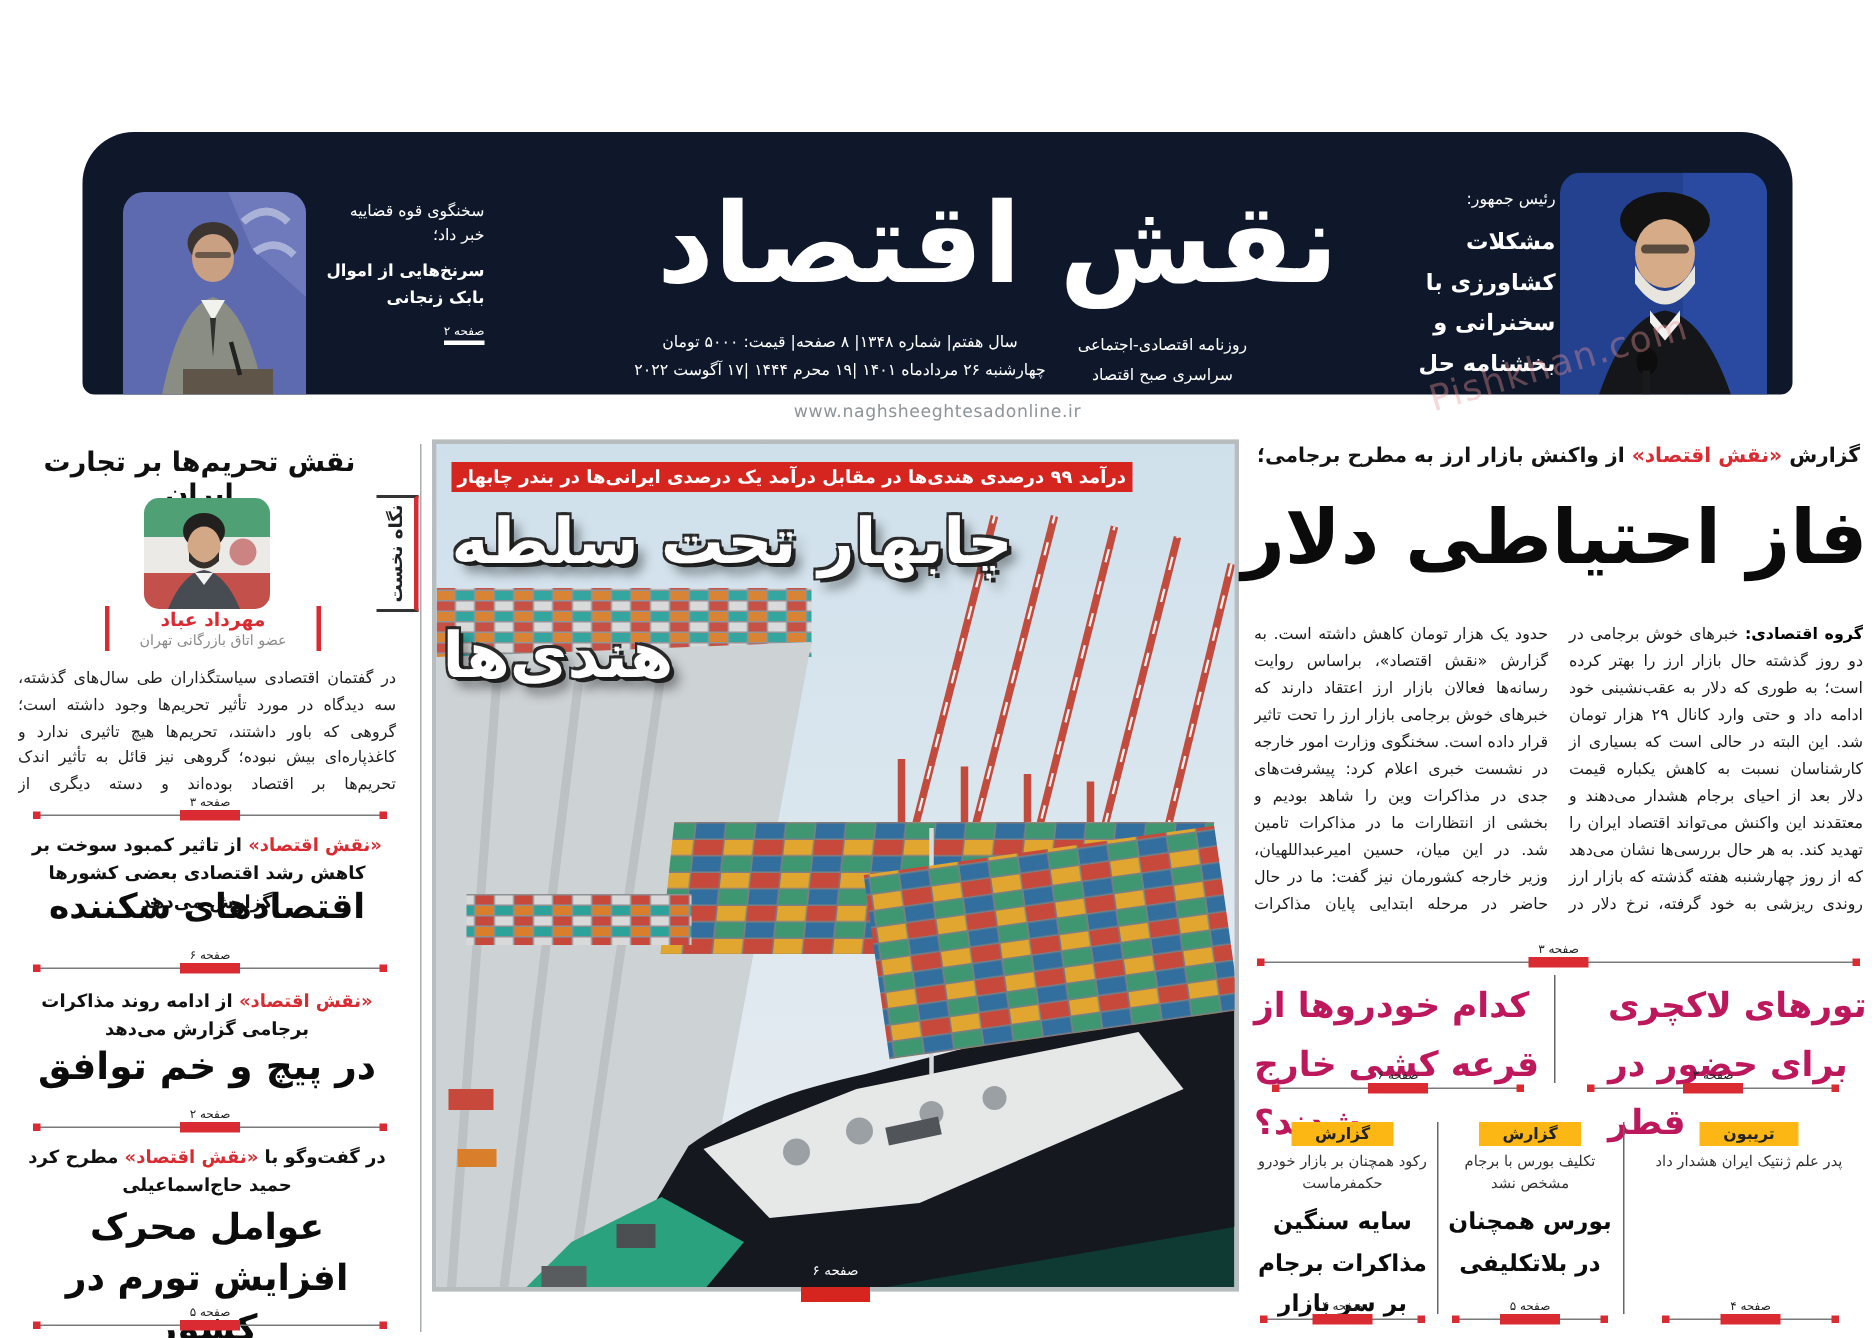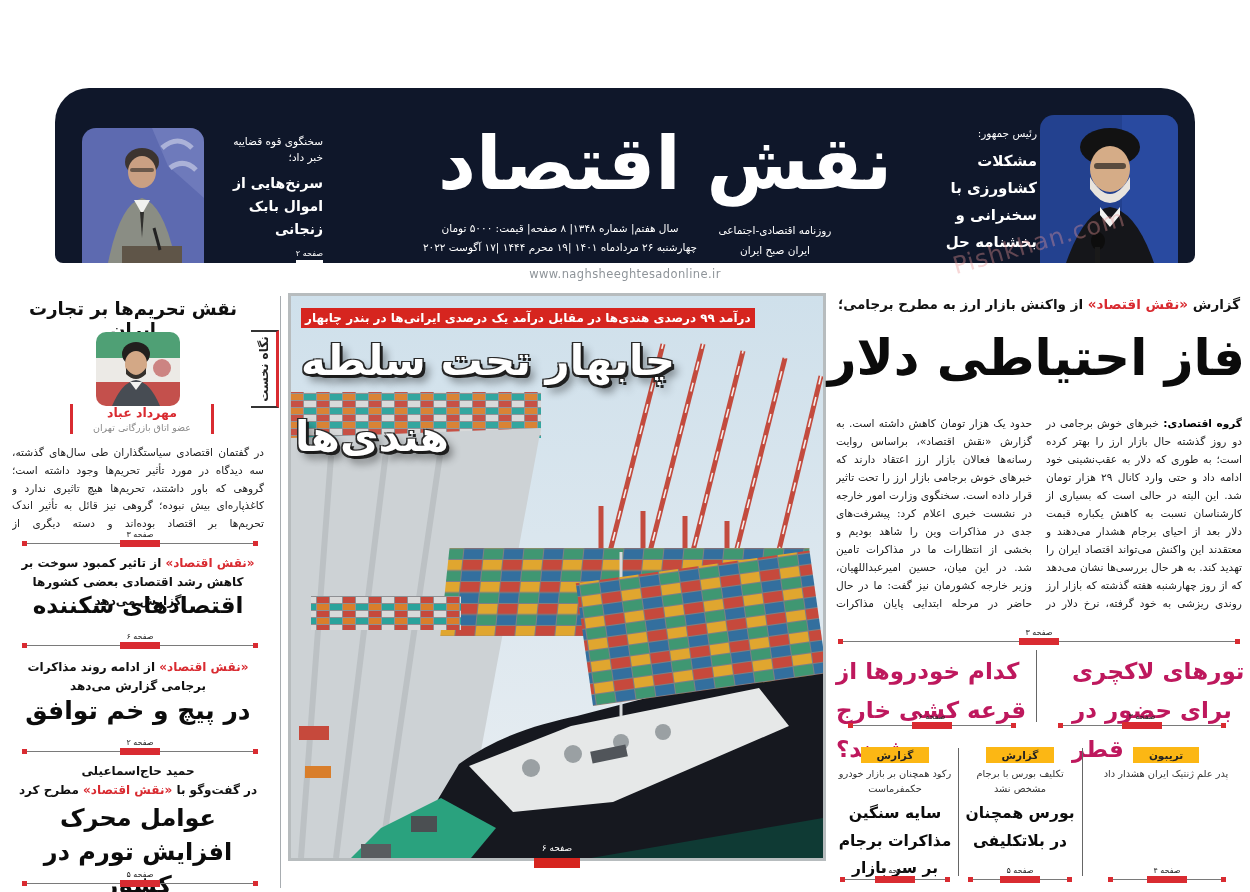--- a/index.html
+++ b/index.html
@@ -11,21 +11,21 @@
   .mh-photo-l{position:absolute;left:27px;top:40px;width:122px;height:135px;
         border-radius:14px 14px 0 0;overflow:hidden}
   .mh-photo-r{position:absolute;left:985px;top:27px;width:138px;height:148px;
         border-radius:14px 14px 0 0;overflow:hidden}
   .mh-photo-l svg,.mh-photo-r svg{display:block}
   .mh-left-txt{position:absolute;left:150px;top:46px;width:118px;direction:rtl;
         text-align:right;color:#fff}
   .mh-right-txt{position:absolute;left:876px;top:38px;width:106px;direction:rtl;
         text-align:right;color:#fff}
   .mh-kicker{font-size:10.5px;line-height:1.5}
-  .mh-head{font-size:14px;font-weight:700;line-height:1.65;margin-top:6px}
+  .mh-head{font-size:11px;font-weight:700;line-height:1.65;margin-top:6px}
   .mh-head.sm{font-size:15px;line-height:1.8}
   .mh-page{display:inline-block;font-size:8px;margin-top:5px;border-bottom:3px solid #fff;
         padding-bottom:2px}
   .logo{position:absolute;left:330px;top:0px;width:560px;height:150px;line-height:150px;
         text-align:center;color:#fff;font-size:74px;font-weight:900;direction:rtl;
         white-space:nowrap}
   .mh-info{position:absolute;left:315px;top:131px;width:380px;color:#fff;font-size:10.5px;
         text-align:center;direction:rtl;line-height:1.85}
   .mh-tag{position:absolute;left:645px;top:133px;width:150px;color:#fff;font-size:10.5px;
         text-align:center;direction:rtl;line-height:1.9}
@@ -131,21 +131,21 @@
 
   <div class="logo">نقش اقتصاد</div>
 
   <div class="mh-info">
     <div>سال هفتم| شماره ۱۳۴۸| ۸ صفحه| قیمت: ۵۰۰۰ تومان</div>
     <div>چهارشنبه ۲۶ مردادماه ۱۴۰۱ |۱۹ محرم ۱۴۴۴ |۱۷ آگوست ۲۰۲۲</div>
   </div>
 
   <div class="mh-tag">
     <div>روزنامه اقتصادی-اجتماعی</div>
-    <div>ایران صبح ایران</div>
+    <div>سراسری صبح اقتصاد</div>
   </div>
 
   <div class="mh-right-txt">
     <div class="mh-kicker">رئیس جمهور:</div>
     <div class="mh-head sm">مشکلات کشاورزی با سخنرانی و بخشنامه حل نمی‌شود</div>
     <span class="mh-page">صفحه ۲</span>
   </div>
 
   <div class="mh-photo-r">
     <svg width="138" height="148" viewBox="0 0 138 148">
@@ -222,22 +222,22 @@
 <div class="li-h" style="top:696px;font-size:25px">در پیچ و خم توافق</div>
 <div class="marker" style="left:22px;top:740px;width:236px">
   <span class="mk-line"></span>
     <span class="mk-sq l"></span>
     <span class="mk-sq r"></span>
   <span class="mk-bar"></span>
   <span class="mk-lbl">صفحه ۲</span>
 </div>
 
 <div class="li-k" style="top:762px">
+  <div><span>در گفت‌وگو با </span><span class="brand">«نقش اقتصاد»</span><span> مطرح کرد</span></div>
   <div>حمید حاج‌اسماعیلی</div>
-  <div><span>در گفت‌وگو با </span><span class="brand">«نقش اقتصاد»</span><span> مطرح کرد</span></div>
 </div>
 <div class="li-h" style="top:802px;font-size:24px;line-height:1.4">عوامل محرک افزایش تورم در کشور</div>
 <div class="marker" style="left:22px;top:872px;width:236px">
   <span class="mk-line"></span>
     <span class="mk-sq l"></span>
     <span class="mk-sq r"></span>
   <span class="mk-bar"></span>
   <span class="mk-lbl">صفحه ۵</span>
 </div>
 

